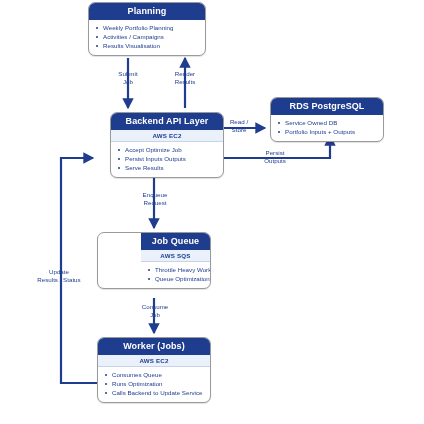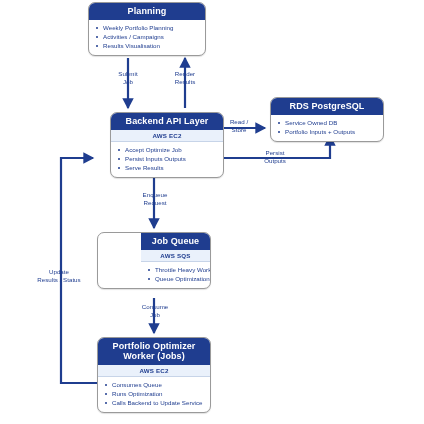--- a/index.html
+++ b/index.html
@@ -152,21 +152,20 @@
     <div class="hdr">Job Queue</div>
     <div class="sub">AWS SQS</div>
     <ul>
       <li>Throttle Heavy Workloads</li>
       <li>Queue Optimization Jobs</li>
     </ul>
   </div>
 
   <div class="node" id="node-worker">
     <div class="hdr">
-      <div>Portfolio Optimizer</div>
       <div>Worker (Jobs)</div>
     </div>
     <div class="sub">AWS EC2</div>
     <ul>
       <li>Consumes Queue</li>
       <li>Runs Optimization</li>
       <li class="wrap">Calls Backend to Update Service</li>
     </ul>
   </div>
 

